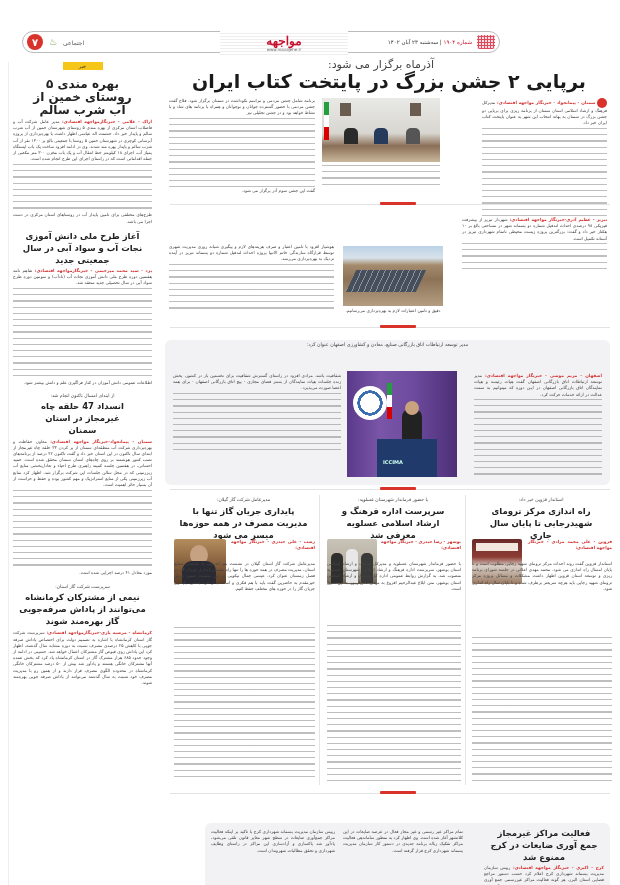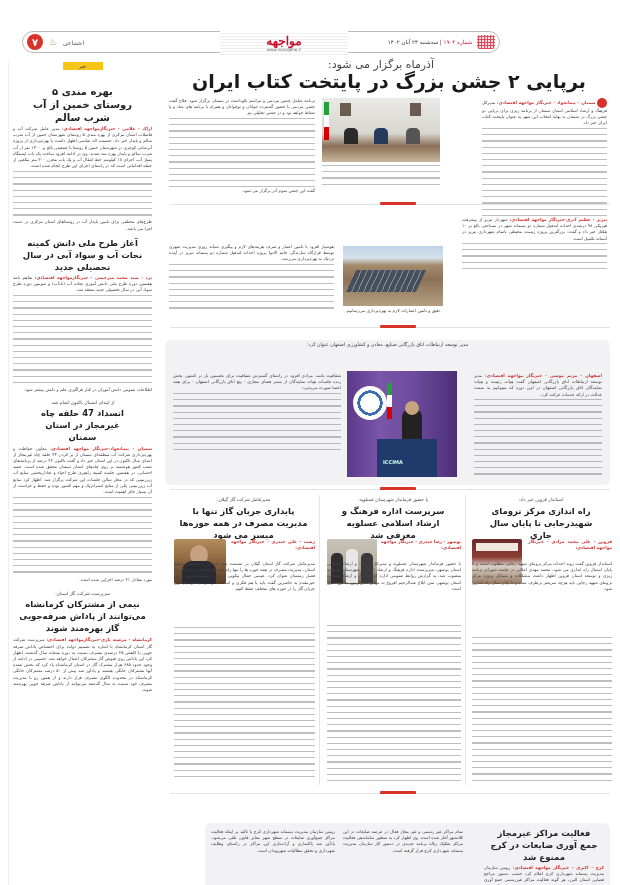--- a/index.html
+++ b/index.html
@@ -42,31 +42,31 @@
   </div>
   <div class="right">
     <span><span class="iss">شماره ۱۹۰۴</span> | <span>سه‌شنبه ۲۳ آبان ۱۴۰۲</span></span>
     <span class="map"></span>
   </div>
 </div>
 
 <div class="col-left">
   <span class="tag">خبر</span>
   <div style="padding:2px 4px 0 4px">
-    <h3 style="font-size:10px;line-height:13px;padding:0 18px;margin-top:13px">بهره مندی ۵ روستای خمین از آب شرب سالم</h3>
+    <h3 style="font-size:12px;line-height:13px;padding:0 18px;margin-top:6px">بهره مندی ۵ روستای خمین از آب شرب سالم</h3>
     <div class="txt" style="margin-top:2px">
       <span class="byline">اراک - غلامی - خبرنگارمواجهه اقتصادی:</span>
       <span>مدیر عامل شرکت آب و فاضلاب استان مرکزی از بهره مندی ۵ روستای شهرستان خمین از آب شرب سالم و پایدار خبر داد. حشمت اله عباسی اظهار داشت با بهره‌برداری از پروژه آبرسانی کوچری در شهرستان خمین ۵ روستا با جمعیتی بالغ بر ۱۳۰۰ نفر از آب شرب سالم و پایدار بهره مند شدند. وی در ادامه افزود ساخت یک باب ایستگاه پمپاژ آب، اجرای ۱۸ کیلومتر خط انتقال آب و یک باب مخزن ۳۰۰ متر مکعبی از جمله اقداماتی است که در راستای اجرای این طرح انجام شده است.</span>
     </div>
     <div class="grey" style="height:48px;margin-top:2px;opacity:.55"></div>
     <div class="txt">طرح‌های مختلفی برای تامین پایدار آب در روستاهای استان مرکزی در دست اجرا می باشد.</div>
   </div>
 
   <div style="padding:5px 4px 0 4px">
-    <h3 style="font-size:8.5px;line-height:12px;padding:0 6px">آغاز طرح ملی دانش کمیته نجات آب و سواد آبی در سال تحصیلی جدید</h3>
+    <h3 style="font-size:8.5px;line-height:12px;padding:0 6px">آغاز طرح ملی دانش آموزی نجات آب و سواد آبی در سال جمعیتی جدید</h3>
     <div class="txt" style="margin-top:2px">
       <span class="byline">یزد - سید محمد میرحیمی - خبرنگارمواجهه اقتصادی:</span>
       <span>تفاهم نامه هفتمین دوره طرح ملی دانش آموزی نجات آب (نادآب) و سومین دوره طرح سواد آبی در سال تحصیلی جدید منعقد شد.</span>
     </div>
     <div class="grey" style="height:92px;margin-top:2px;opacity:.55"></div>
     <div class="txt">اطلاعات عمومی دانش آموزان در کنار فراگیری علم و دانش بیشتر شود.</div>
   </div>
 
   <div style="padding:6px 4px 0 4px">
     <div class="pre" style="font-size:4.6px">از ابتدای امسال تاکنون انجام شد:</div>

